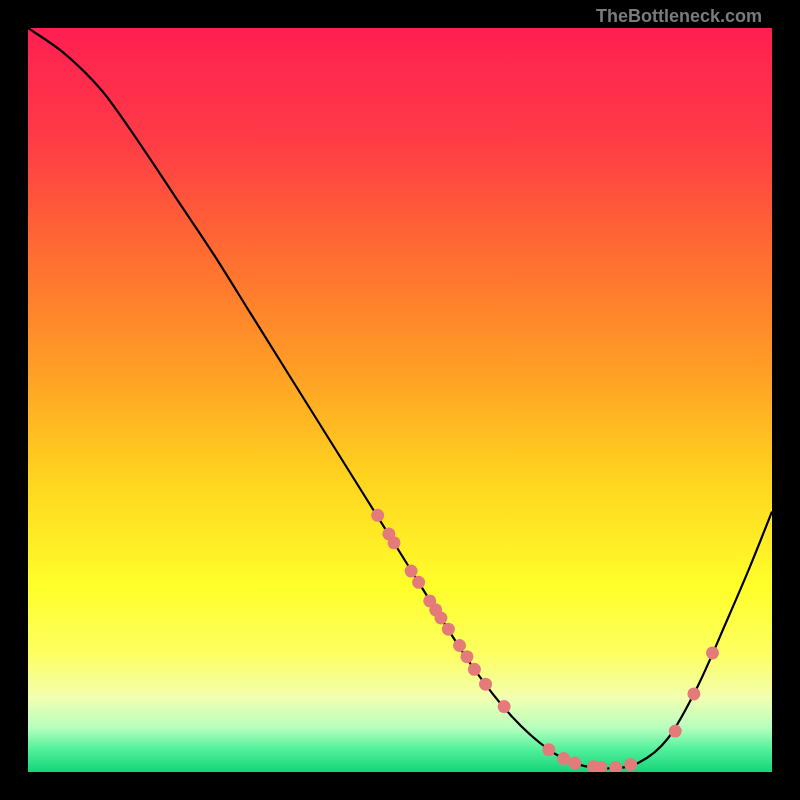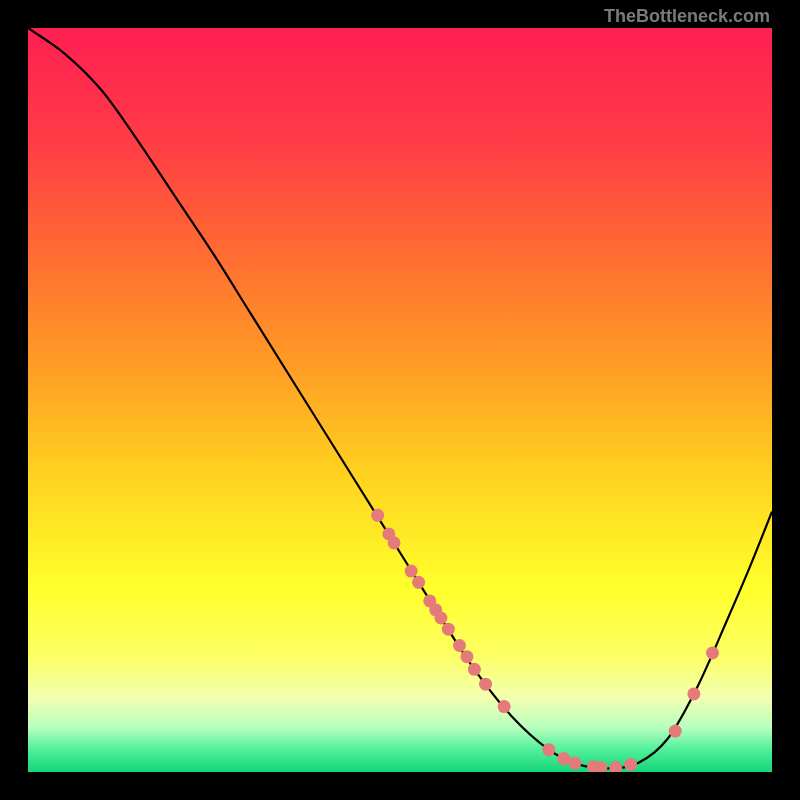--- a/index.html
+++ b/index.html
@@ -8,21 +8,21 @@
   .plot-area {
     position: absolute;
     left: 28px;
     top: 28px;
     width: 744px;
     height: 744px;
   }
   .attribution {
     position: absolute;
     top: 6px;
-    right: 30px;
+    right: 38px;
     font-family: Arial, Helvetica, sans-serif;
     font-size: 18px;
     font-weight: bold;
     color: #7a7a7a;
   }
   svg { display: block; }
 </style>
 </head>
 <body>
 

